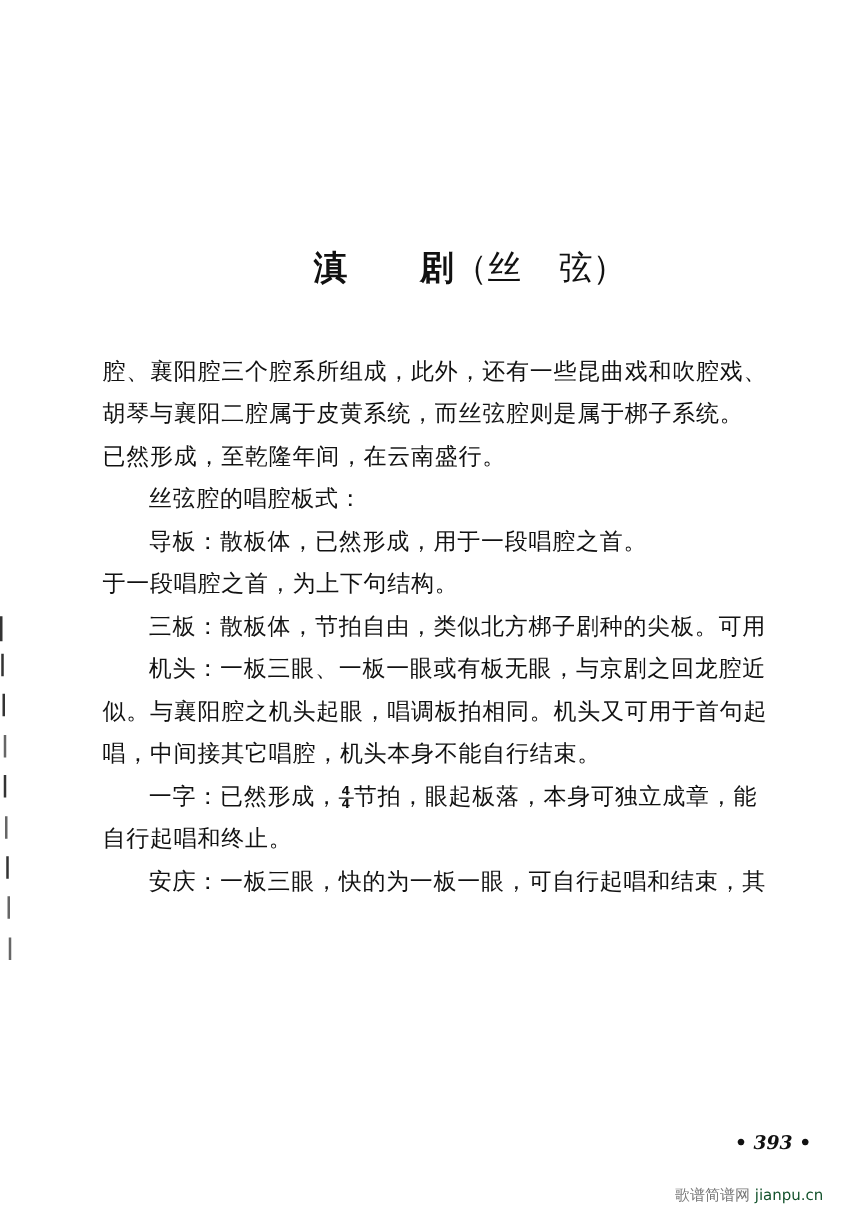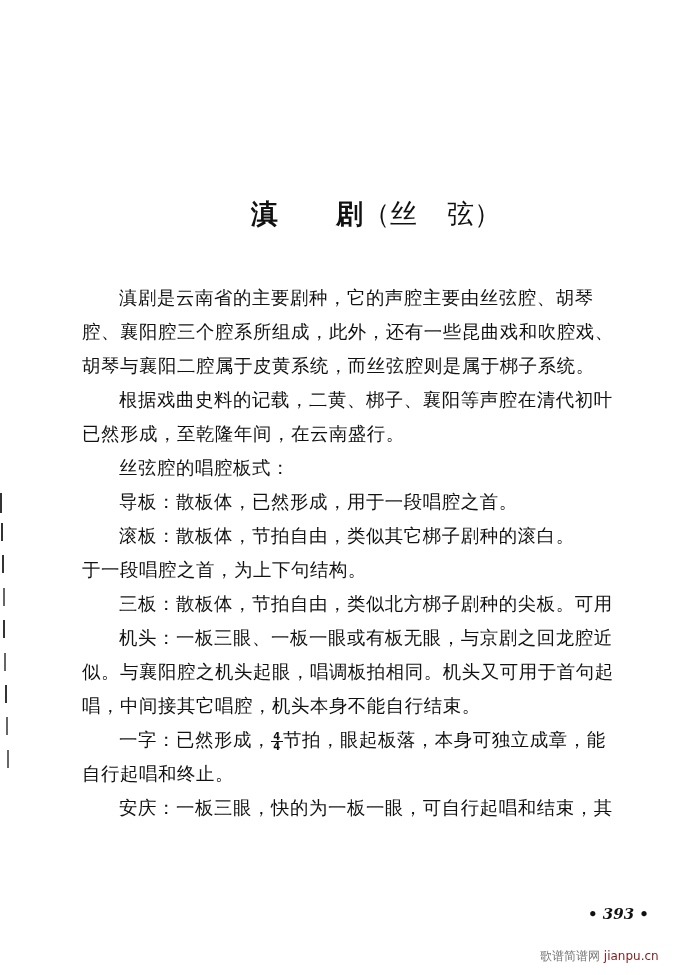--- a/index.html
+++ b/index.html
@@ -32,21 +32,21 @@
   .frac .num { border-bottom: 1.5px solid #111; display: block; }
   .pagenum {
     position: absolute; top: 905px; left: 588px;
     font-size: 15px; font-style: italic; font-weight: bold;
     font-family: "DejaVu Serif", serif;
   }
   .watermark {
     position: absolute; top: 948px; left: 540px; font-size: 12px;
     color: #777; font-family: "DejaVu Sans", sans-serif;
   }
-  .watermark .url { color: #7f1d1d; }
+  .watermark .url { color: #14532d; }
   .bind-mark {
     position: absolute; width: 2px; background: #333;
   }
 </style>
 </head>
 <body>
 
 <div class="bind-mark" style="left:0px;top:493px;height:20px;"></div>
 <div class="bind-mark" style="left:1px;top:523px;height:18px;"></div>
 <div class="bind-mark" style="left:2px;top:555px;height:18px;"></div>
@@ -55,28 +55,25 @@
 <div class="bind-mark" style="left:4px;top:653px;height:18px;background:#666;"></div>
 <div class="bind-mark" style="left:5px;top:685px;height:18px;"></div>
 <div class="bind-mark" style="left:6px;top:717px;height:18px;background:#666;"></div>
 <div class="bind-mark" style="left:7px;top:750px;height:18px;background:#666;"></div>
 
 <div class="title">
   <span class="t1">滇</span><span class="gap"></span><span class="t2">剧</span><span class="t3"><span>（</span><span>丝</span><span class="g"></span><span>弦</span><span>）</span></span>
 </div>
 
 <div class="body">
-  <div class="line ind">滇剧是云南省的主要剧种，它的声腔主要由丝弦腔、胡琴</div>
   <div class="line">腔、襄阳腔三个腔系所组成，此外，还有一些昆曲戏和吹腔戏、</div>
   <div class="line">胡琴与襄阳二腔属于皮黄系统，而丝弦腔则是属于梆子系统。</div>
-  <div class="line ind">根据戏曲史料的记载，二黄、梆子、襄阳等声腔在清代初叶</div>
   <div class="line">已然形成，至乾隆年间，在云南盛行。</div>
   <div class="line ind">丝弦腔的唱腔板式：</div>
   <div class="line ind">导板：散板体，已然形成，用于一段唱腔之首。</div>
-  <div class="line ind">滚板：散板体，节拍自由，类似其它梆子剧种的滚白。</div>
   <div class="line">于一段唱腔之首，为上下句结构。</div>
   <div class="line ind">三板：散板体，节拍自由，类似北方梆子剧种的尖板。可用</div>
   <div class="line ind">机头：一板三眼、一板一眼或有板无眼，与京剧之回龙腔近</div>
   <div class="line">似。与襄阳腔之机头起眼，唱调板拍相同。机头又可用于首句起</div>
   <div class="line">唱，中间接其它唱腔，机头本身不能自行结束。</div>
   <div class="line ind"><span>一字：已然形成，</span><span class="frac"><span class="num">4</span><span>4</span></span><span>节拍，眼起板落，本身可独立成章，能</span></div>
   <div class="line">自行起唱和终止。</div>
   <div class="line ind">安庆：一板三眼，快的为一板一眼，可自行起唱和结束，其</div>
 </div>
 

